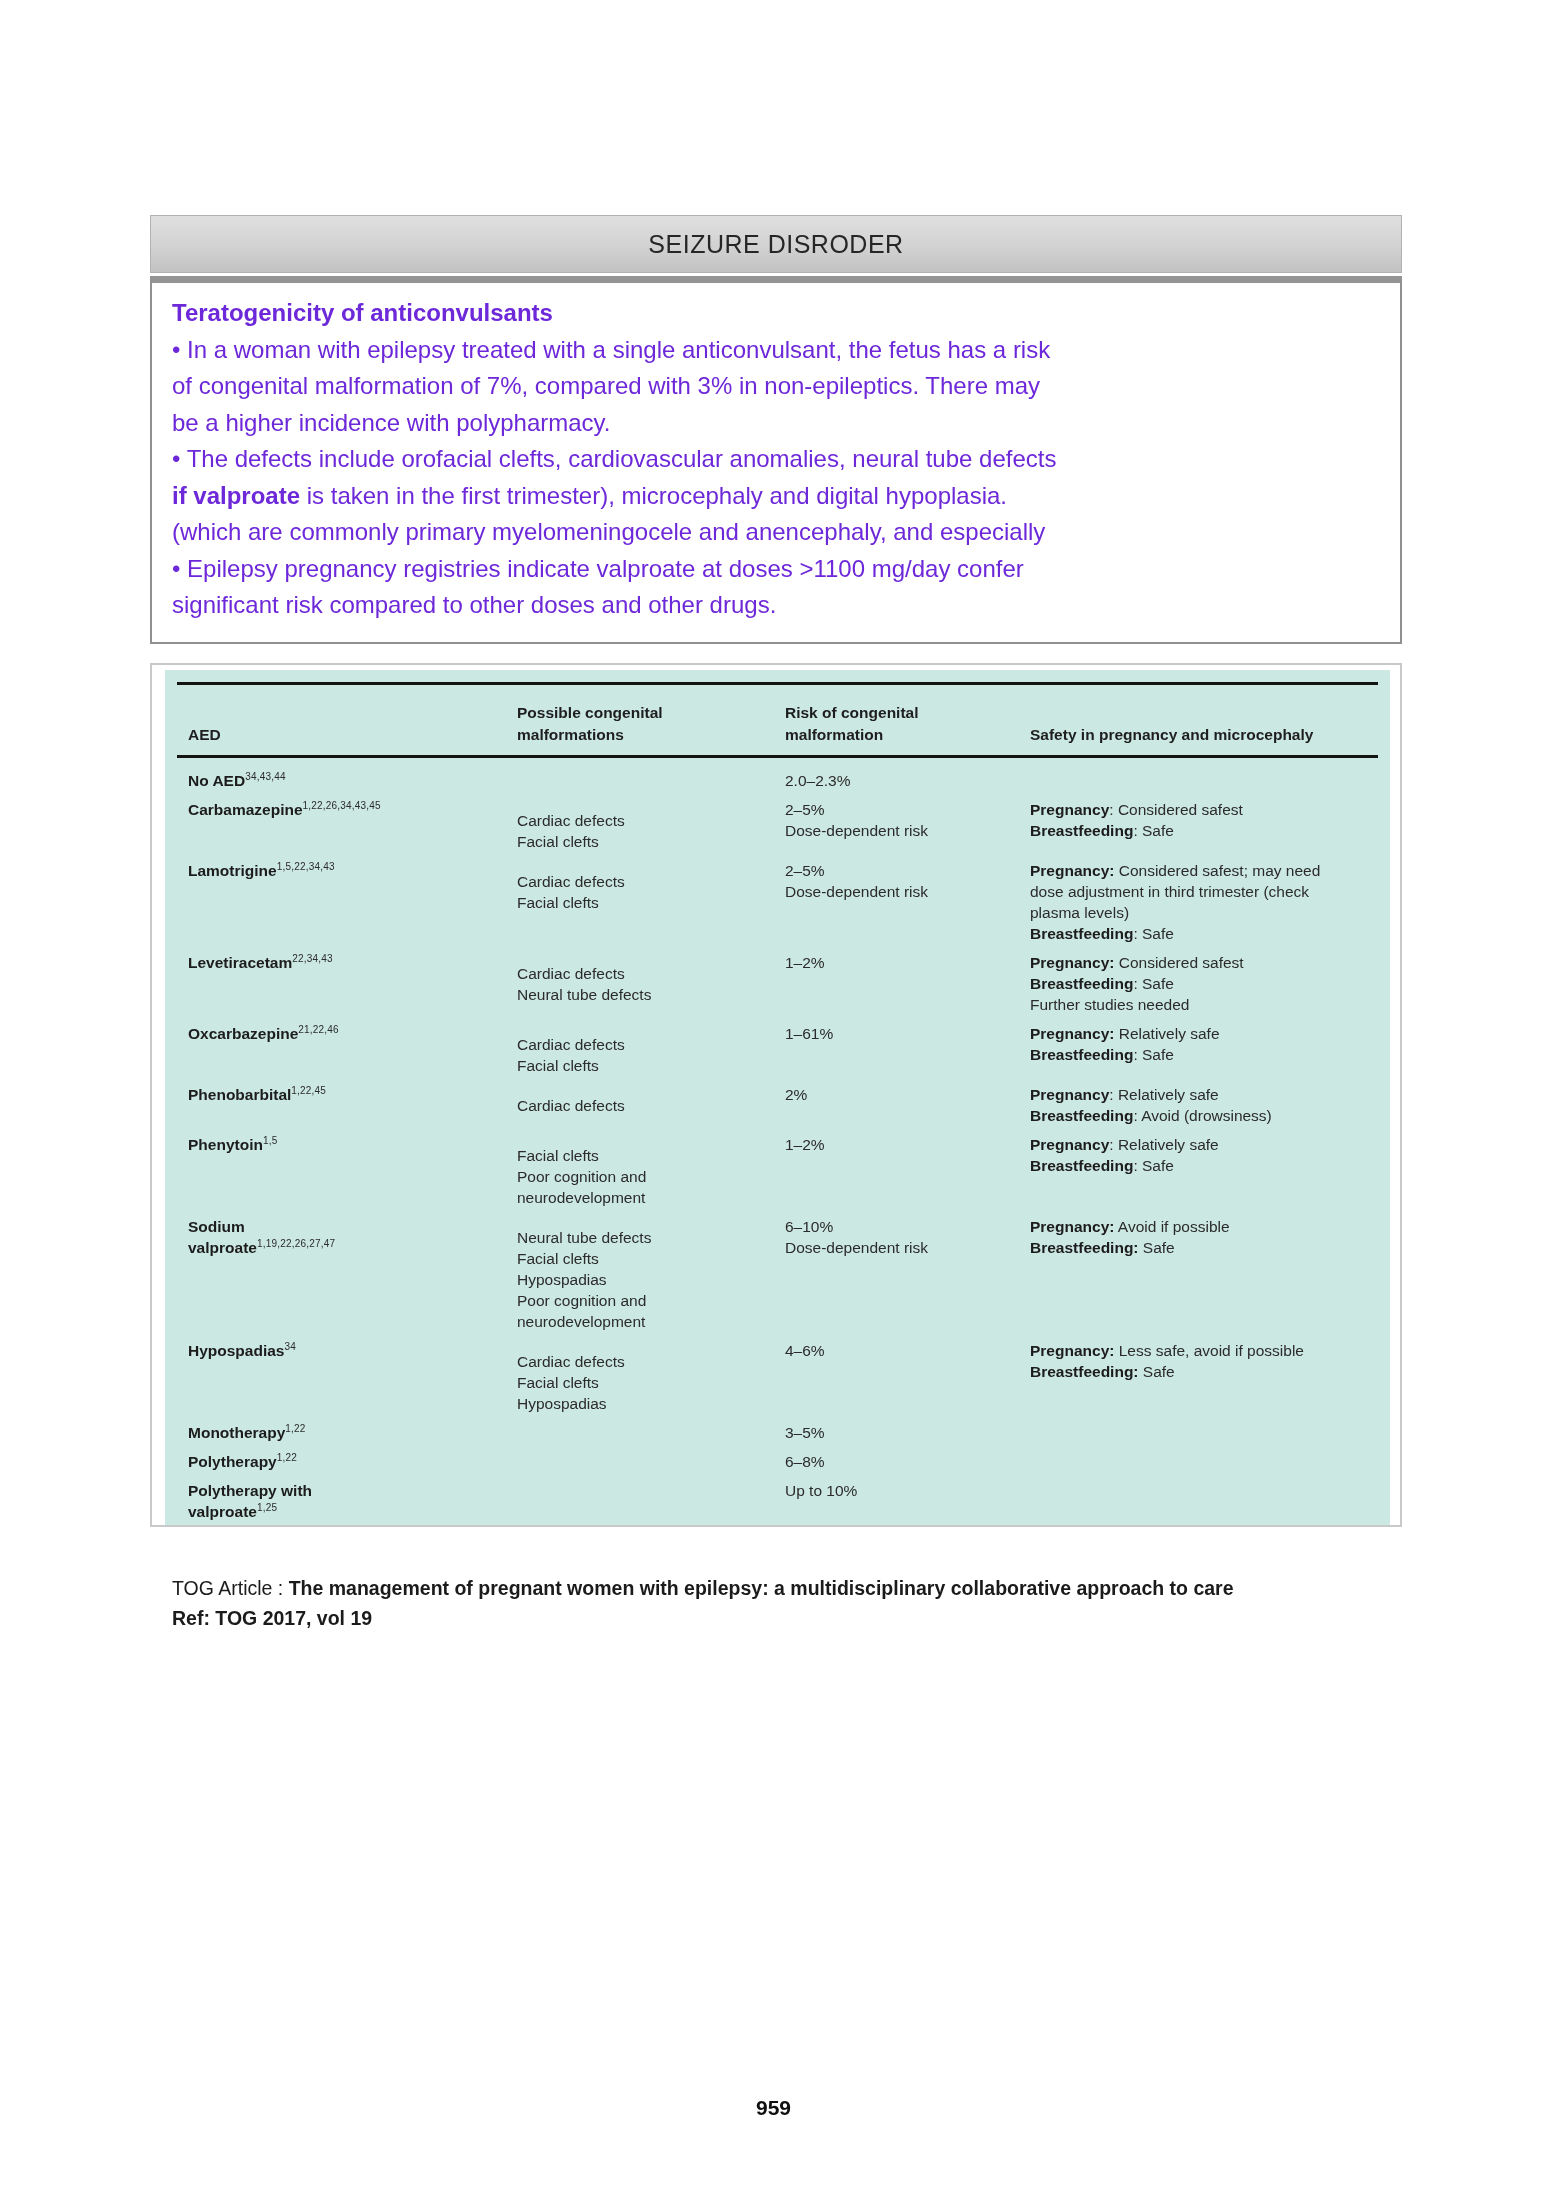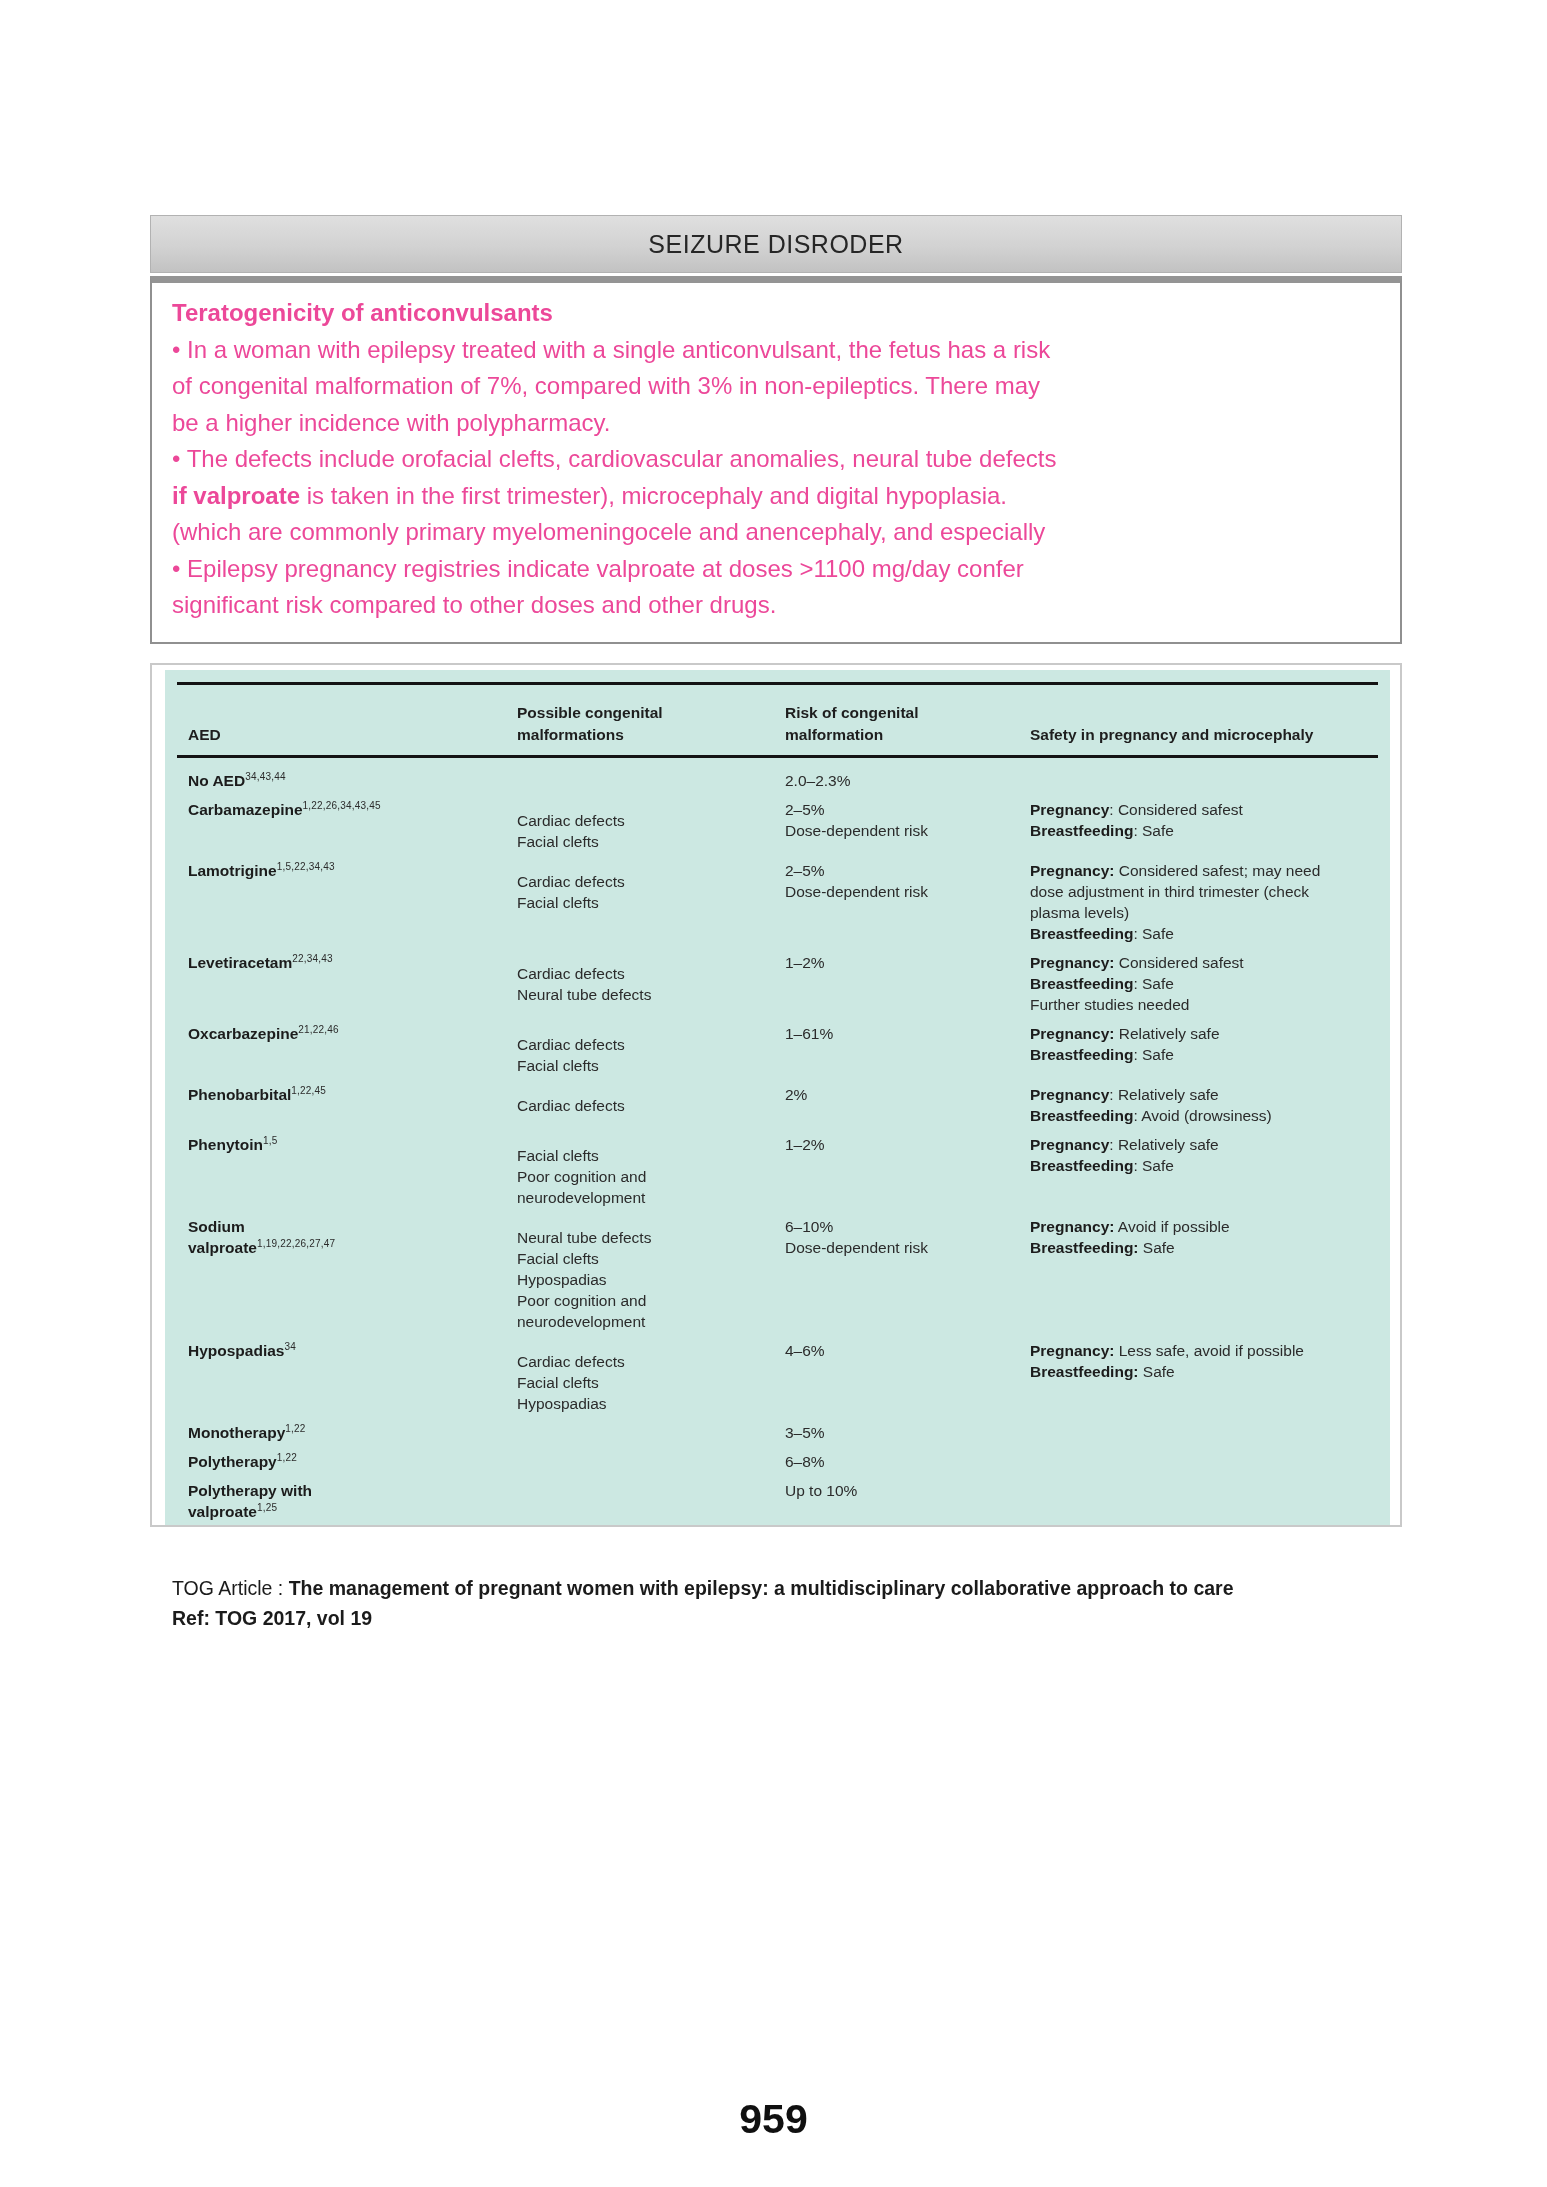--- a/index.html
+++ b/index.html
@@ -26,21 +26,21 @@
     display:flex;align-items:center;justify-content:center;
     font-size:25px;color:#262626;letter-spacing:.5px;
   }
 
   
   .info-box{
     margin-top:3px;
     border:2px solid var(--box-border);
     border-top:7px solid #949494;
     padding:12px 22px 18px 20px;
-    font-size:24px;line-height:36.5px;color:#ec4899;
+    font-size:24px;line-height:36.5px;color:#6d28d9;
   }
   .box-heading{font-weight:bold;}
   .info-line{white-space:nowrap;overflow:hidden;}
   .info-line b{font-weight:bold;}
 
   
   .table-frame{
     margin-top:19px;height:864px;
     border:2px solid var(--frame-border);
     padding:5px 10px 0 13px;
@@ -66,21 +66,21 @@
   .trow b{font-weight:bold;color:#1c1c1c;}
   sup{font-size:10px;line-height:0;vertical-align:super;letter-spacing:.2px;}
 
   .footnotes{padding:8px 0 0 20px;font-size:15px;line-height:31px;color:#701a75;}
 
   .footer{margin-top:46px;padding-left:22px;font-size:19.5px;line-height:30px;color:#1b1b1b;}
   .footer b{font-weight:bold;}
 
   .page-number{
     position:absolute;top:2096px;left:0;width:100%;
-    text-align:center;font-size:41px;font-weight:bold;color:#101010;
+    text-align:center;font-size:21px;font-weight:bold;color:#101010;
   }
 </style>
 </head>
 <body>
 
 <div class="page">
   <div class="content">
 
     <div class="title-bar">
       <span>SEIZURE DISRODER</span>

